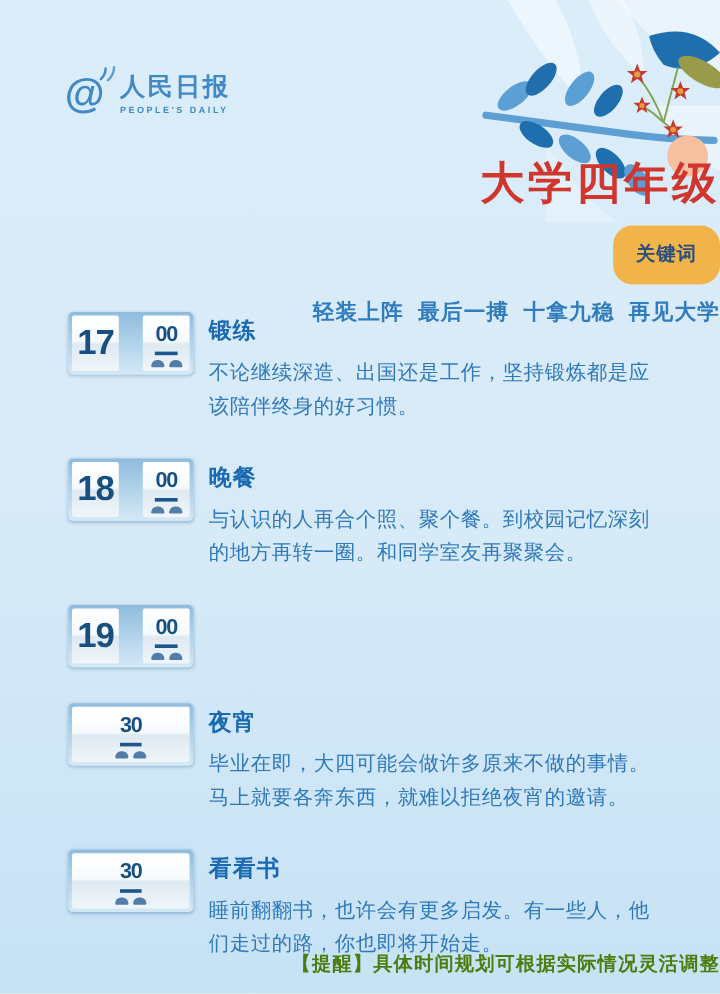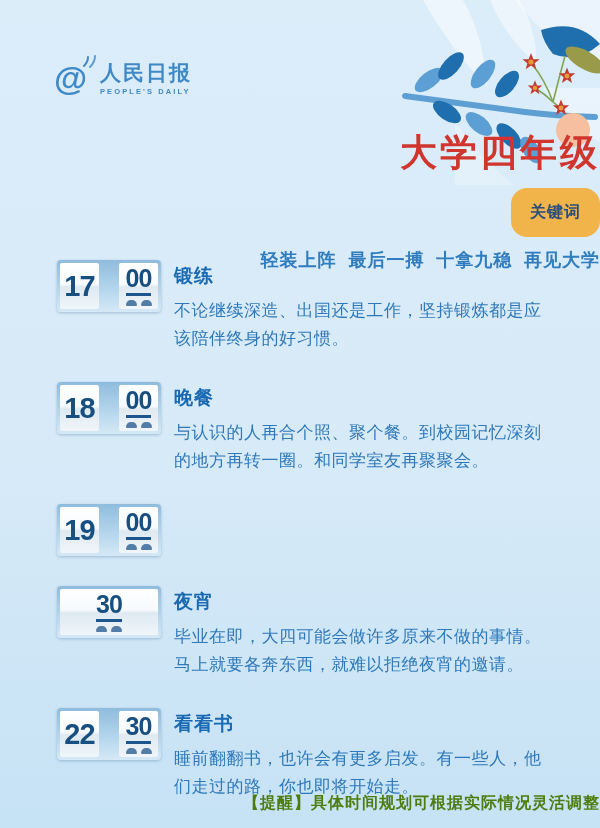--- a/index.html
+++ b/index.html
@@ -39,21 +39,21 @@
   .clock { flex:0 0 auto; width:104px; height:52px; padding:3px; display:flex; gap:20px;
            border-radius:4px;
            background:linear-gradient(180deg,#8fbcdd 0%, #b4d5ec 55%, #d5e9f6 100%);
            box-shadow:0 1px 3px rgba(50,100,150,.35); }
   .tile { flex:1; border-radius:2px; position:relative; overflow:hidden;
           background:linear-gradient(180deg,#ffffff 0%, #f6fafd 46%, #dfe9f1 52%, #f0f6fa 100%);
           display:flex; justify-content:center; align-items:center;
           color:#174f80; font-weight:bold; }
   .tile.hour span { font-size:29px; letter-spacing:-1px; }
   .tile.minute { align-items:flex-start; }
-  .tile.minute span { font-size:25px; line-height:30px; letter-spacing:-1px;
+  .tile.minute span { font-size:18px; line-height:30px; letter-spacing:-1px;
                       border-bottom:3px solid #1d568c; }
   .flip-wave { position:absolute; bottom:3px; left:0; right:0;
                display:flex; justify-content:center; gap:4px; }
   .flip-wave i { display:block; width:11px; height:6px; background:#2a5f93; opacity:.8;
                  border-radius:9px 9px 2px 2px; }
 
   .row-content { margin-left:13px; width:374px; }
   .row-title { font-size:19px; font-weight:bold; color:#1a6ab3; padding-top:3px; letter-spacing:1px; }
   .row-desc { margin-top:8px; font-size:17px; color:#2f79ba; line-height:1.62; letter-spacing:.5px; }
 
@@ -204,23 +204,20 @@
         </div>
     </div>
     <div class="row-content">
       <div class="row-title">夜宵</div>
       <div class="row-desc">毕业在即，大四可能会做许多原来不做的事情。马上就要各奔东西，就难以拒绝夜宵的邀请。</div>
     </div>
   </div>
 
   <div class="row">
     <div class="clock">
-      <div class="tile hour">
-          <span>22</span>
-        </div>
       <div class="tile minute">
           <span>30</span>
         <div class="flip-wave">
             <i></i>
             <i></i>
           </div>
         </div>
     </div>
     <div class="row-content">
       <div class="row-title">看看书</div>

